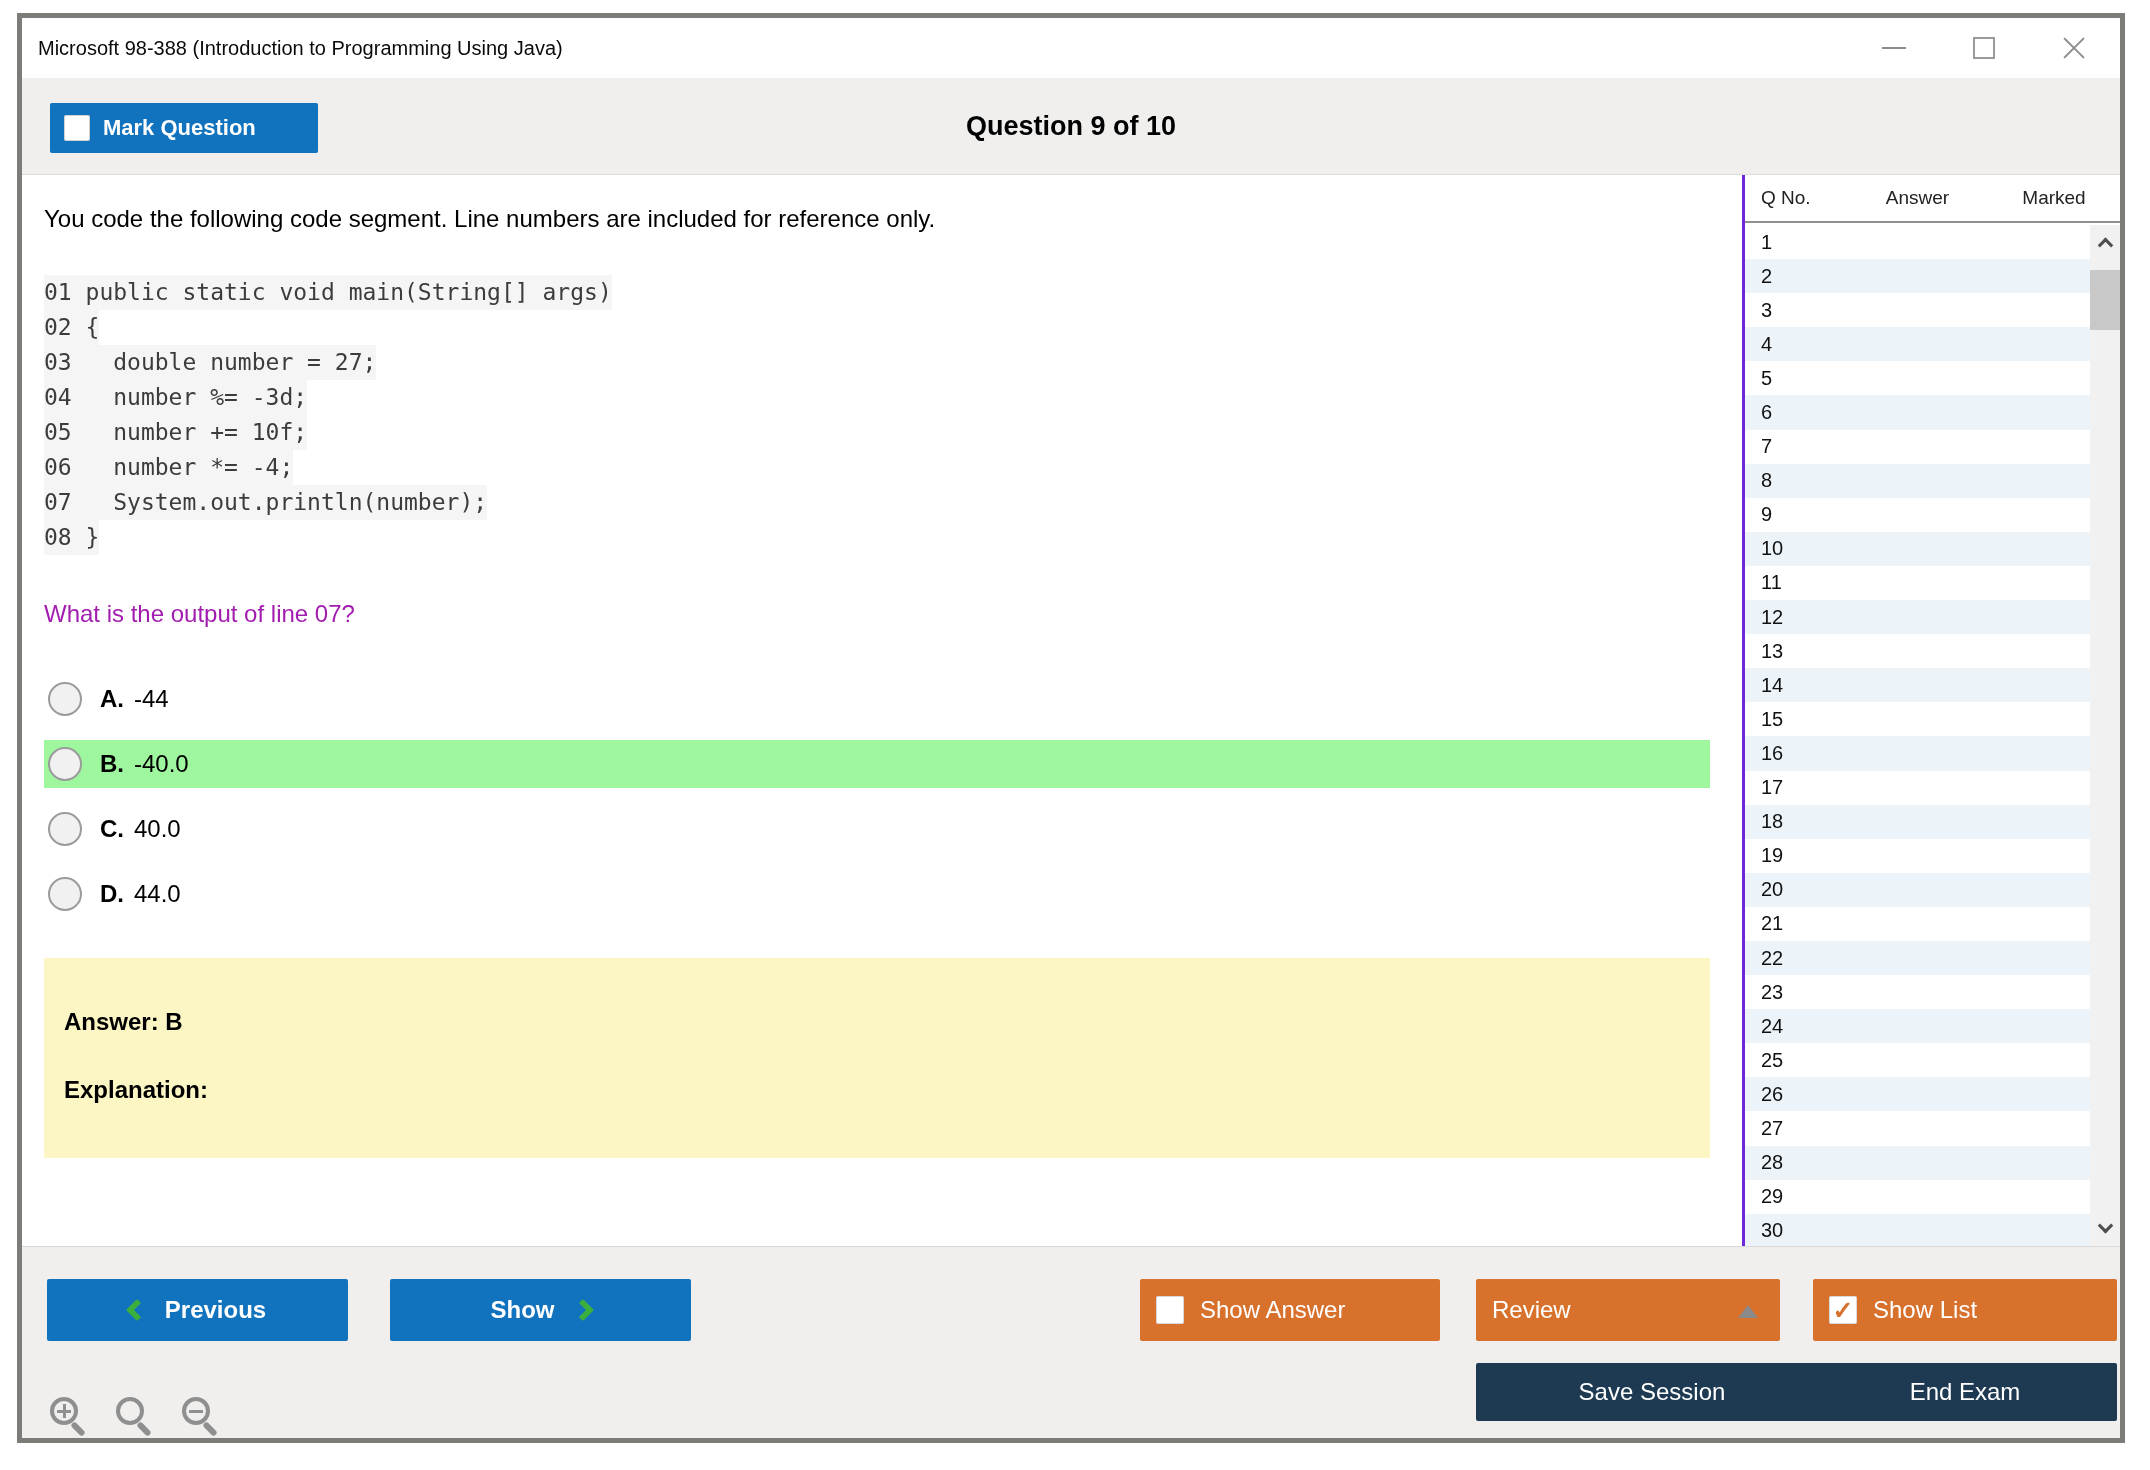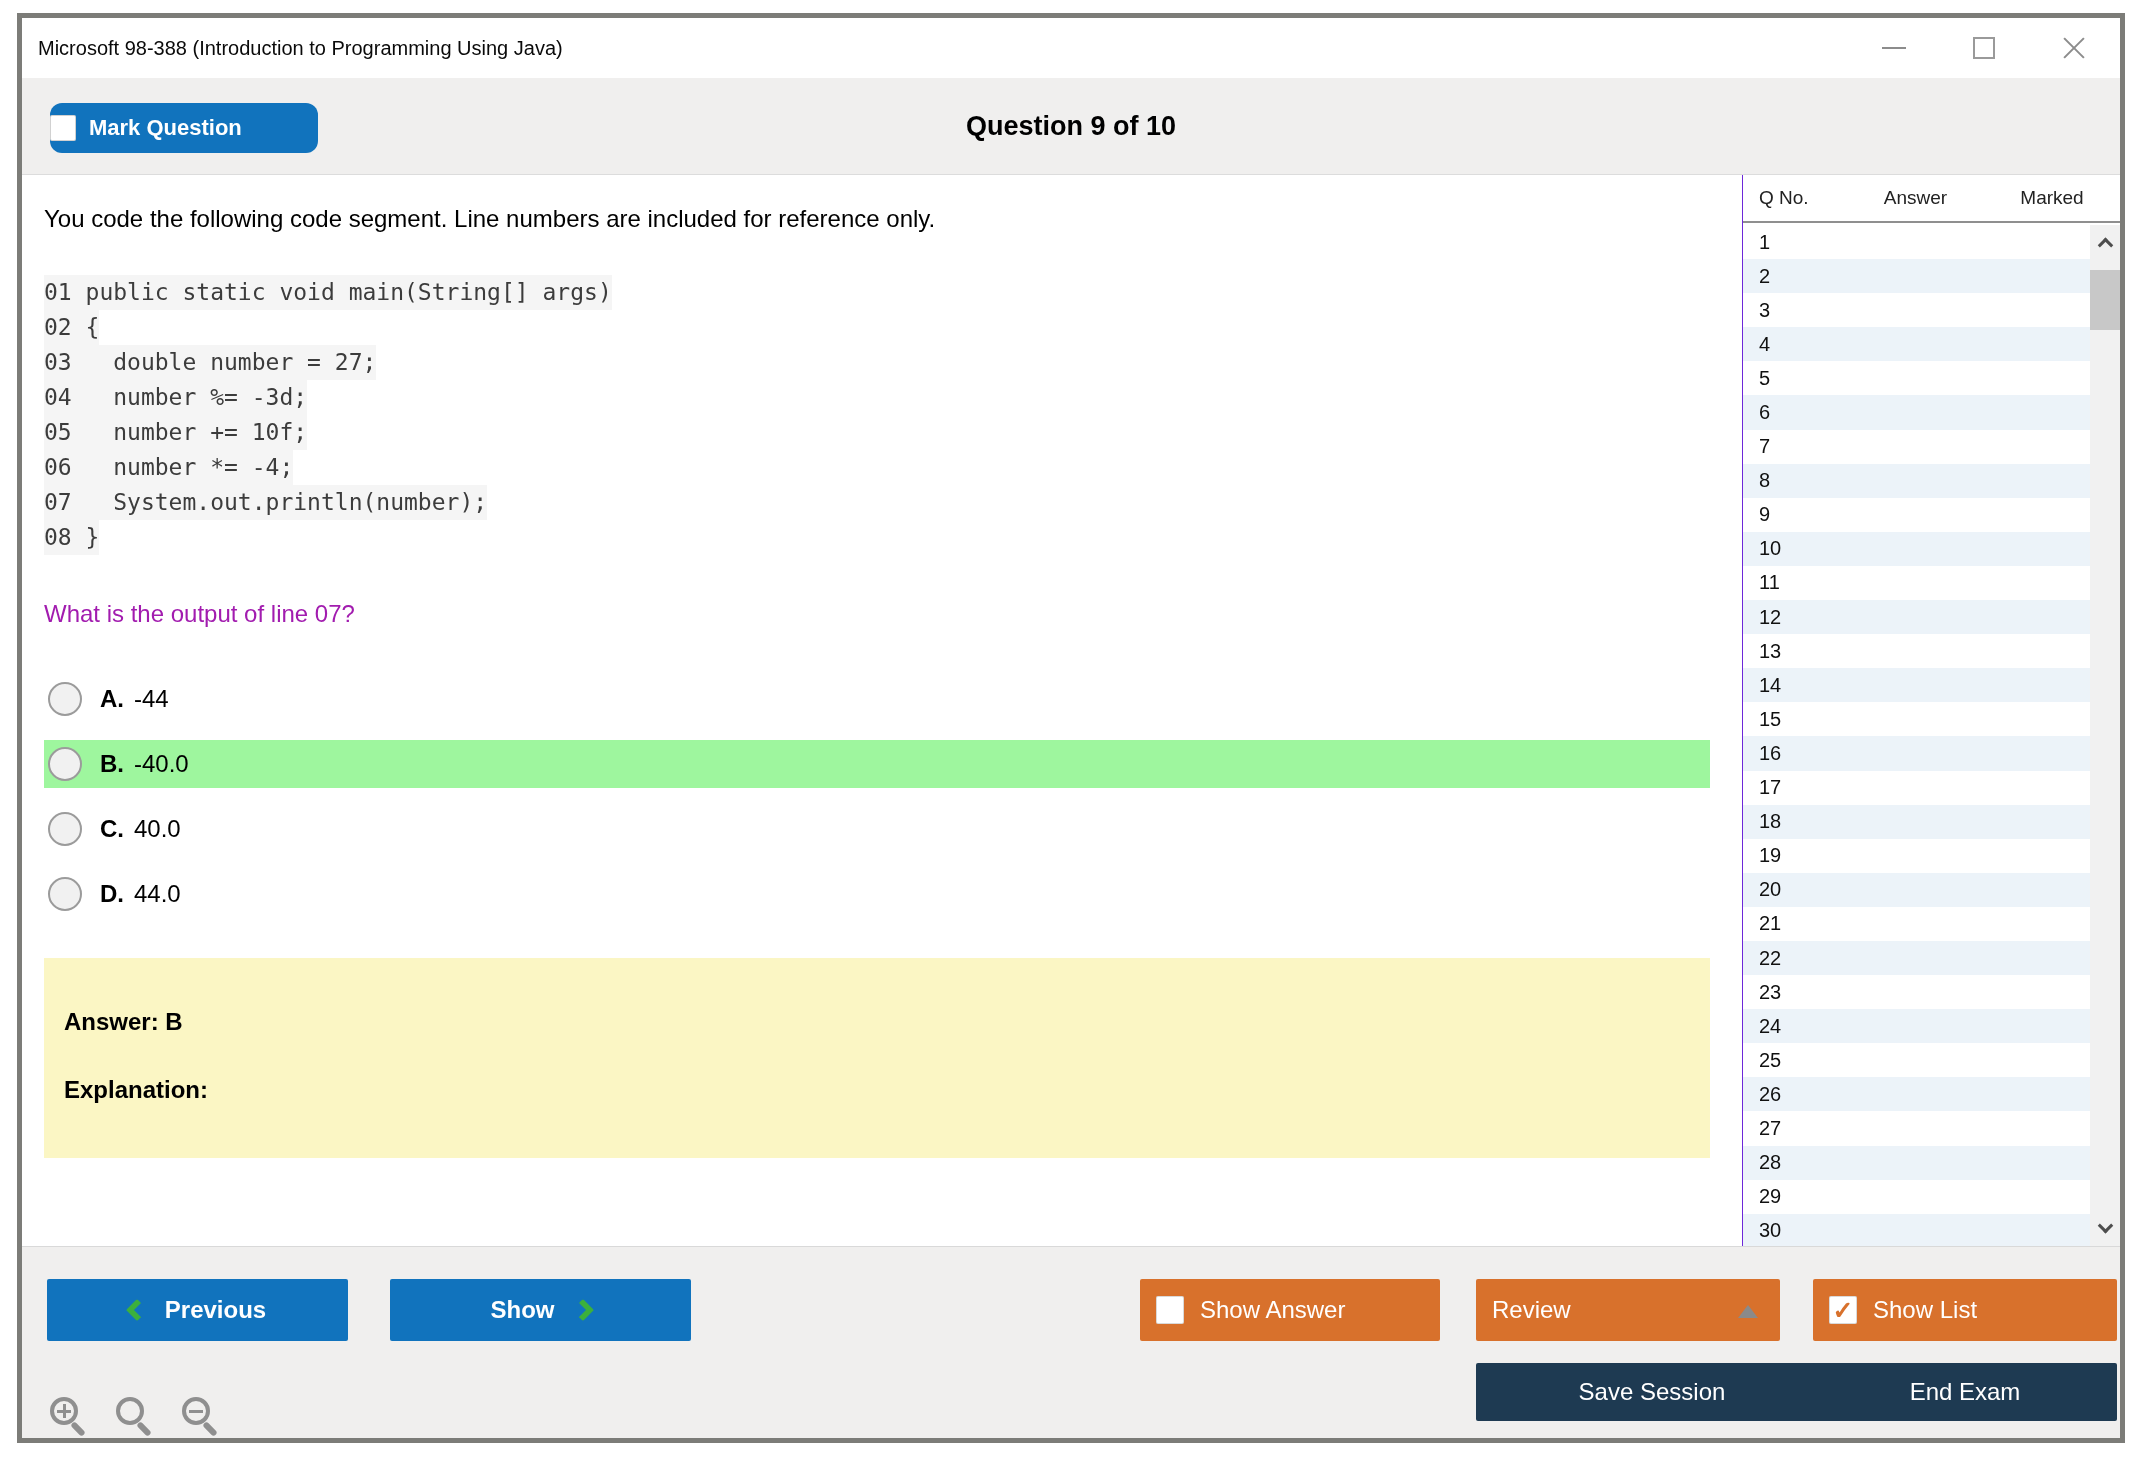--- a/index.html
+++ b/index.html
@@ -18,21 +18,21 @@
   .ctrl { position:relative; width:40px; height:40px; cursor:default; }
   .min-bar { position:absolute; left:8px; top:19px; width:24px; height:2px; background:#8c8c8c; }
   .max-box { position:absolute; left:9px; top:9px; width:22px; height:22px; border:2px solid #9a9a9a; }
   .x1,.x2 { position:absolute; left:6px; top:19px; width:28px; height:2px; background:#8c8c8c; }
   .x1 { transform:rotate(45deg); } .x2 { transform:rotate(-45deg); }
 
   
   .topbar { position:absolute; left:0; top:60px; width:100%; height:97px; background:#f0efee;
             border-bottom:1px solid #dcdcdc; }
   .mark-btn { position:absolute; left:28px; top:25px; width:268px; height:50px; background:#1173bd;
-              border-radius:12px; display:flex; align-items:center; gap:13px; cursor:pointer; }
+              border-radius:2px; display:flex; align-items:center; padding-left:14px; gap:13px; cursor:pointer; }
   .mark-cb { width:26px; height:26px; background:#fff; border-radius:2px; box-shadow:inset 0 0 0 1px rgba(0,0,0,.18); }
   .mark-label { color:#fff; font-weight:bold; font-size:22px; }
   .q-counter { position:absolute; left:50%; top:0; transform:translateX(-50%); line-height:97px;
                font-size:27px; font-weight:bold; color:#000; }
 
   
   .content { position:absolute; left:0; top:157px; width:100%; height:1071px; background:#fff; }
 
   .q-intro { position:absolute; left:22px; top:30px; font-size:24px; color:#000; }
 
@@ -49,21 +49,21 @@
   .radio { width:34px; height:34px; border-radius:50%; background:#f1f1f1; border:2px solid #9b9b9b; flex:0 0 auto; }
   .opt-letter { font-size:24px; font-weight:bold; }
   .opt-text { font-size:24px; margin-left:-8px; }
 
   .answerbox { position:absolute; left:22px; top:783px; width:1666px; height:200px; background:#fbf6c4; padding-left:20px; }
   .answer-line { position:absolute; left:20px; top:50px; font-size:24px; font-weight:bold; }
   .explain-line { position:absolute; left:20px; top:118px; font-size:24px; font-weight:bold; }
 
   
   .sidebar { position:absolute; left:1720px; top:157px; width:378px; height:1071px; background:#fff;
-             border-left:1px solid #6d28d9; }
+             border-left:3px solid #6d28d9; }
   .side-head { position:absolute; left:0; top:0; width:100%; height:48px; background:#fff;
                border-bottom:2px solid #8f8f8f; display:grid; grid-template-columns:105px 135px 138px;
                align-items:center; font-size:19px; color:#222; }
   .col-qno { padding-left:16px; text-align:left; }
   .col-ans { text-align:center; }
   .col-marked { text-align:center; }
   .side-body { position:absolute; left:0; top:50px; width:347px; height:1021px; overflow:hidden; }
   .qrow { height:34.1px; display:flex; align-items:center; padding-left:16px; font-size:20px; color:#111;
           background:#fff; cursor:pointer; }
   .qrow.alt { background:#ecf3f9; }

